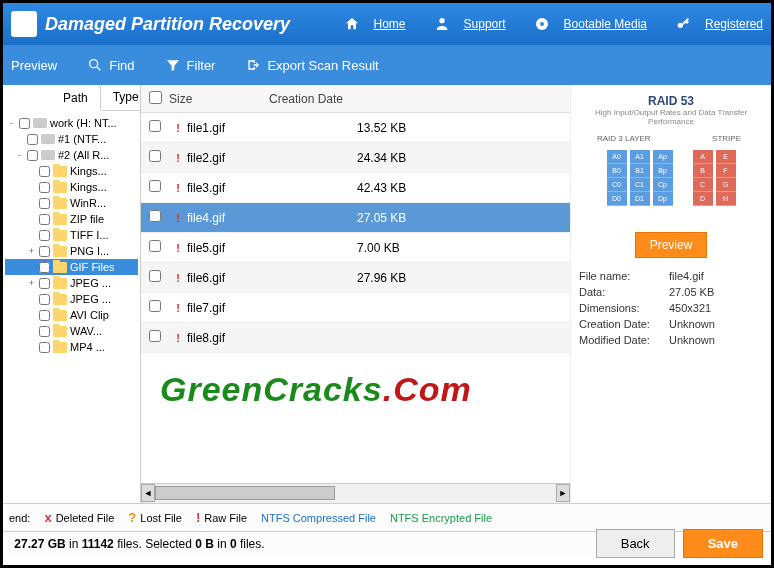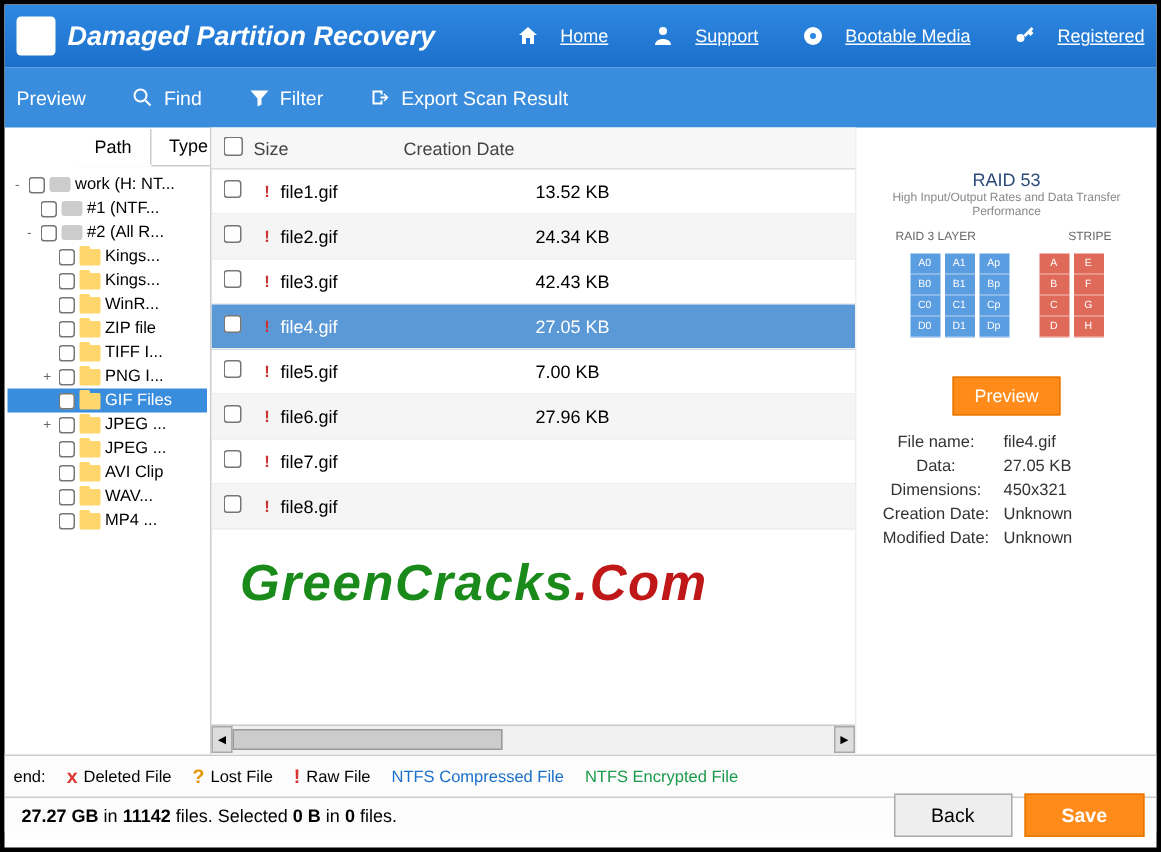--- a/index.html
+++ b/index.html
@@ -41,32 +41,32 @@
 .file-row.sel { background: #5a99d6; color: #fff; }
 .file-row .fr-chk { width: 28px; text-align: center; }
 .file-row .fr-chk input { width: 12px; height: 12px; }
 .file-row .fr-icon { width: 18px; text-align: center; color: #c33; font-weight: bold; font-size: 11px; }
 .file-row .fr-name { width: 170px; }
 .file-row .fr-size { width: 100px; }
 .scroll-area { height: 20px; background: #f0f0f0; border-top: 1px solid #ccc; position: relative; }
 .scroll-thumb { position: absolute; left: 14px; top: 2px; width: 180px; height: 14px; background: #ccc; border: 1px solid #999; }
 .scroll-arrow { position: absolute; top: 0; width: 14px; height: 18px; background: #ddd; border: 1px solid #aaa; font-size: 9px; text-align: center; line-height: 16px; }
 .preview { width: 200px; padding: 8px; font-size: 11px; }
-.raid-title { text-align: center; font-weight: normal; font-size: 12px; color: #2b4a7a; margin-top: 20px; }
+.raid-title { text-align: center; font-weight: bold; font-size: 12px; color: #2b4a7a; margin-top: 1px; }
 .raid-sub { text-align: center; font-size: 8px; color: #888; margin-bottom: 6px; }
 .raid-diagram { height: 90px; display: flex; justify-content: center; gap: 3px; position: relative; padding-top: 18px; }
 .raid-lbl { position: absolute; top: 2px; font-size: 8px; color: #666; }
 .cyl { width: 20px; display: flex; flex-direction: column; }
 .cyl .seg { height: 14px; font-size: 7px; color: #fff; text-align: center; line-height: 14px; border-bottom: 1px solid rgba(255,255,255,0.3); }
 .cyl.blue .seg { background: #5a9de0; }
 .cyl.red .seg { background: #e06a5a; }
 .preview-btn { display: block; margin: 10px auto; background: #ff8c1a; color: #fff; border: 1px solid #e67600; padding: 5px 14px; font-size: 12px; cursor: pointer; }
 .meta { margin-top: 6px; }
 .meta-row { display: flex; font-size: 11px; padding: 2px 0; }
-.meta-row .k { width: 90px; color: #333; text-align: center; }
+.meta-row .k { width: 90px; color: #333; }
 .meta-row .v { color: #333; }
 .legend { height: 28px; border-top: 1px solid #ccc; display: flex; align-items: center; font-size: 11px; gap: 14px; padding: 0 6px; background: #fcfcfc; text-align: center; }
 .legend .lg { display: flex; align-items: center; gap: 4px; }
 .lg .mark { font-weight: bold; font-size: 13px; }
 .footer { height: 24px; border-top: 1px solid #ccc; display: flex; align-items: center; padding: 0 8px; font-size: 12px; background: #fcfcfc; }
 .footer .status { flex: 1; }
 .footer .status b { font-weight: bold; }
 .btn-back { background: #eee; border: 1px solid #aaa; padding: 6px 24px; font-size: 13px; margin-right: 8px; cursor: pointer; }
 .btn-save { background: #ff8c1a; color: #fff; border: 1px solid #e67600; padding: 6px 24px; font-size: 13px; font-weight: bold; cursor: pointer; }
 .watermark { position: absolute; left: 160px; top: 370px; font-size: 34px; font-weight: bold; font-style: italic; pointer-events: none; z-index: 50; font-family: Georgia, serif; letter-spacing: 1px; }

